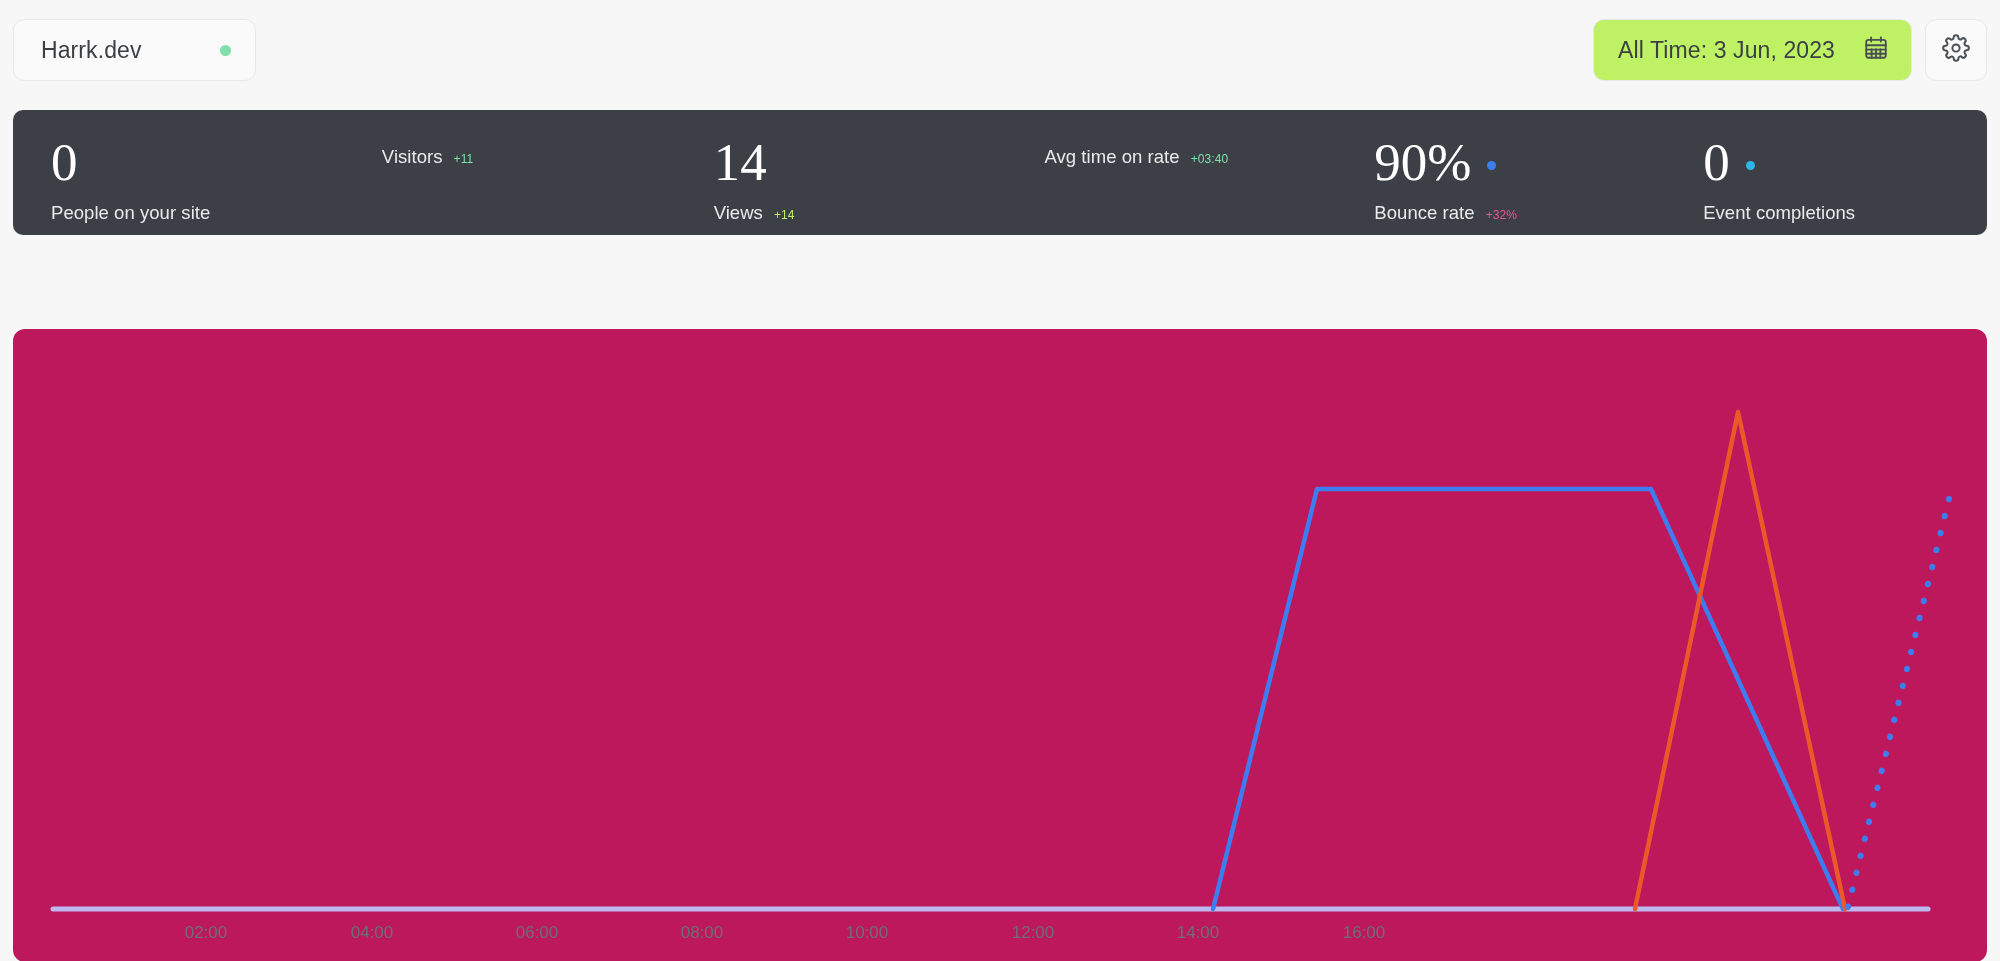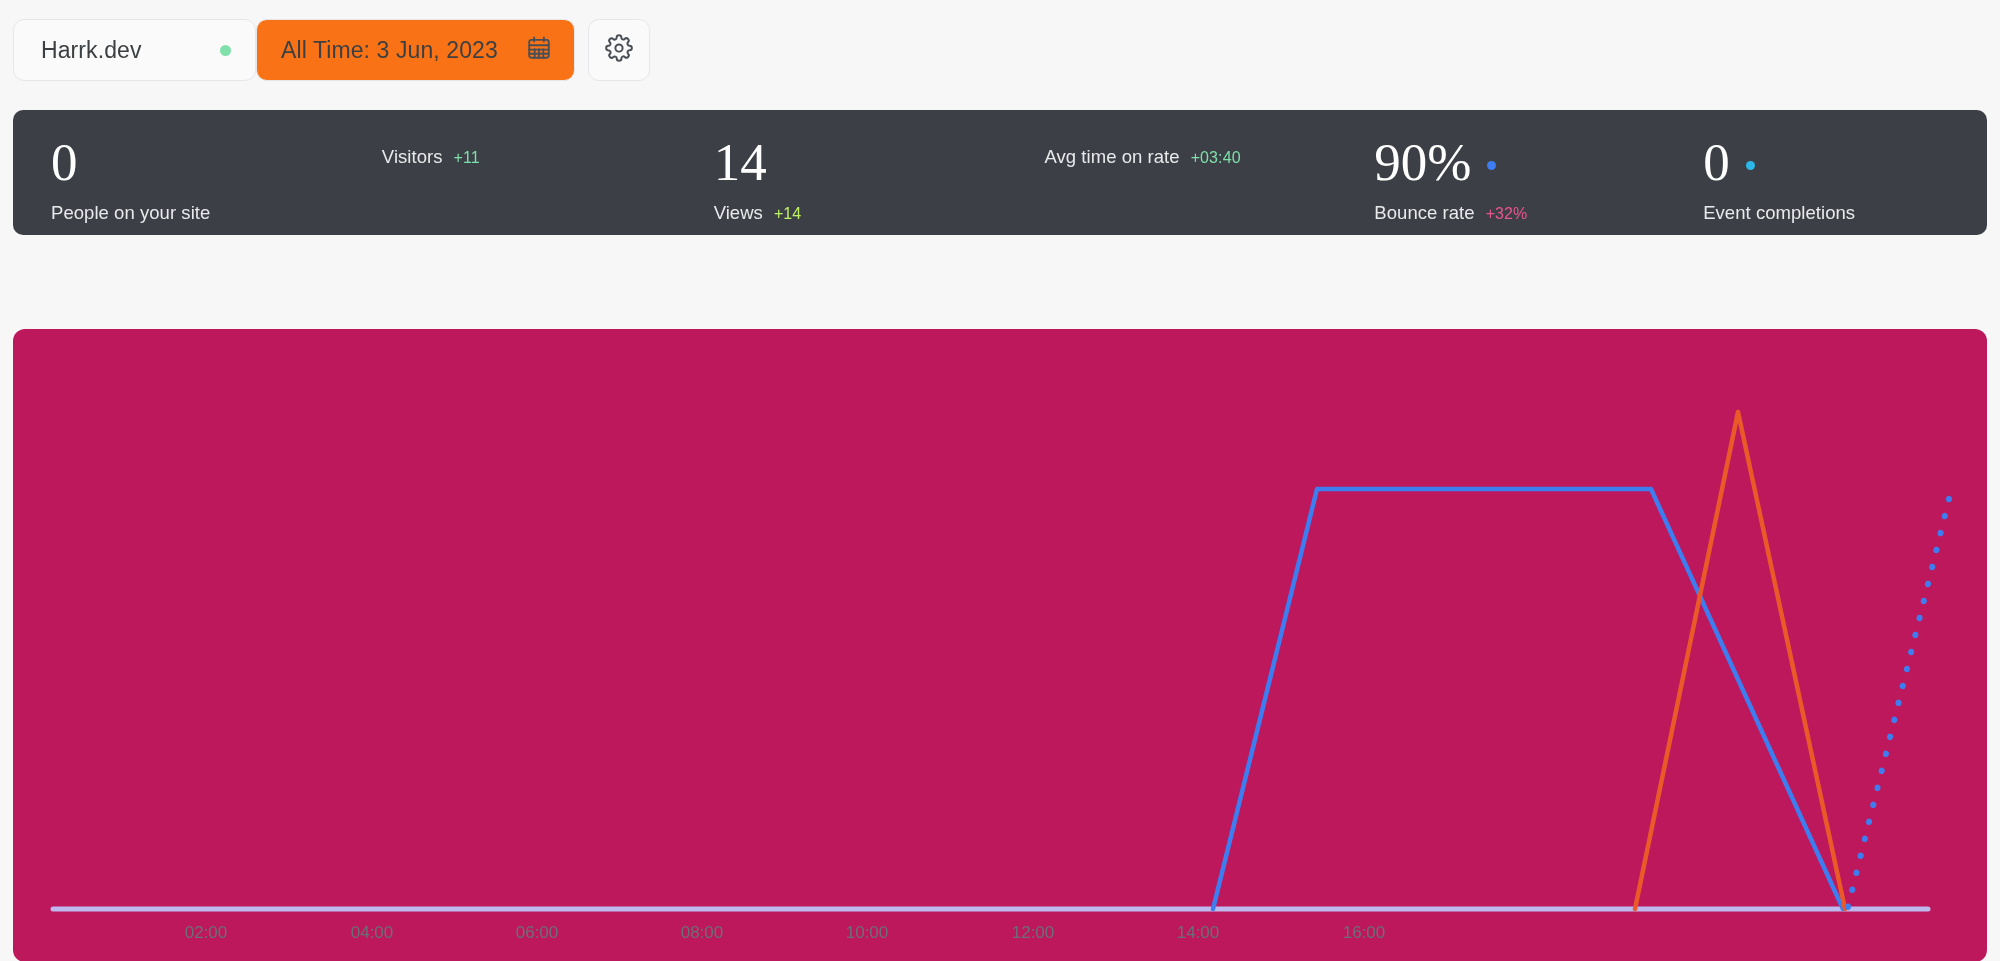--- a/index.html
+++ b/index.html
@@ -20,21 +20,21 @@
   }
 
   
   .topbar {
     position: absolute;
     left: 0; top: 0;
     width: 2000px;
     height: 100px;
     display: flex;
     align-items: center;
-    justify-content: flex-start;
+    justify-content: space-between;
     padding: 0 13px;
   }
   .site-chip {
     display: flex;
     align-items: center;
     justify-content: space-between;
     gap: 34px;
     height: 62px;
     min-width: 243px;
     padding: 0 24px 0 27px;
@@ -59,21 +59,21 @@
     display: flex;
     align-items: center;
     gap: 13px;
   }
   .daterange-chip {
     display: flex;
     align-items: center;
     gap: 28px;
     height: 62px;
     padding: 0 22px 0 24px;
-    background: #f97316;
+    background: #bef264;
     border: 1px solid #e7e7ea;
     border-radius: 11px;
     cursor: pointer;
   }
   .daterange-label {
     font-size: 23px;
     color: #3c4043;
     white-space: nowrap;
     letter-spacing: .1px;
   }
@@ -141,21 +141,21 @@
     gap: 11px;
     margin-top: 12px;
   }
   .stat-label {
     font-size: 18.5px;
     color: #e9eaec;
     letter-spacing: .05px;
     white-space: nowrap;
   }
   .stat-delta {
-    font-size: 16px;
+    font-size: 12px;
     letter-spacing: .1px;
     white-space: nowrap;
   }
 
   
   .chart-card {
     position: absolute;
     left: 13px; top: 329px;
     width: 1974px;
     height: 633px;

